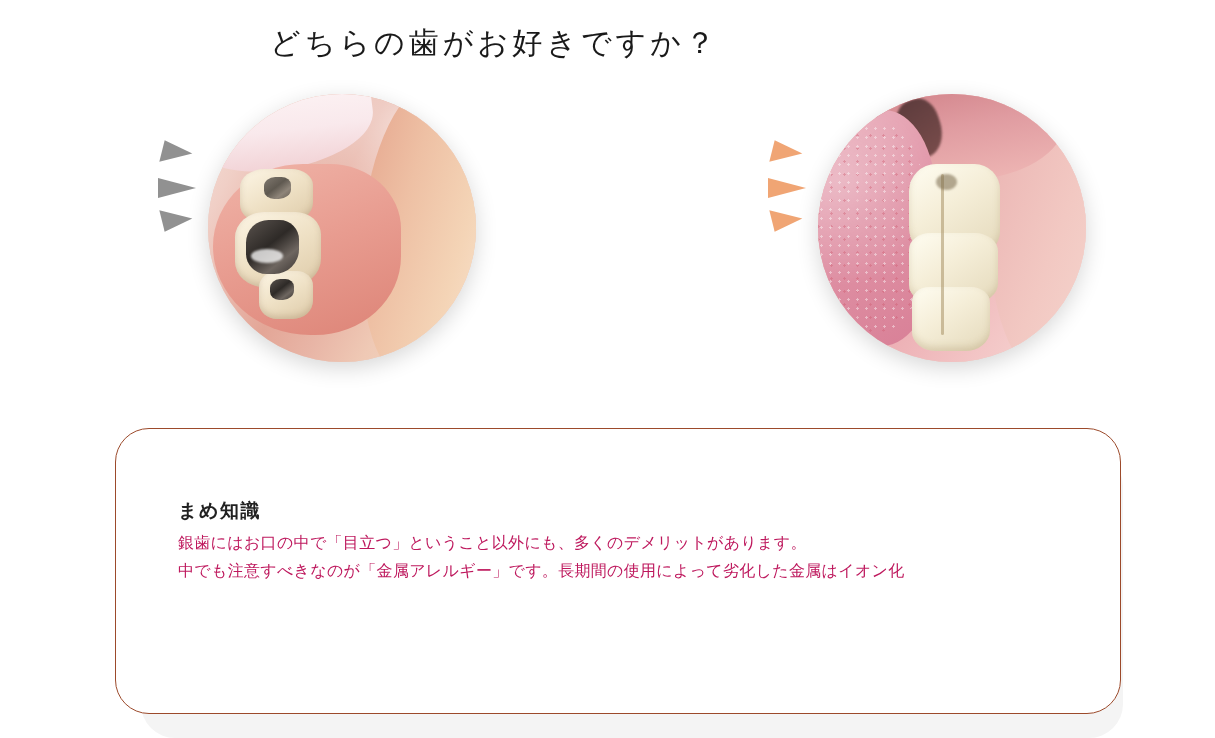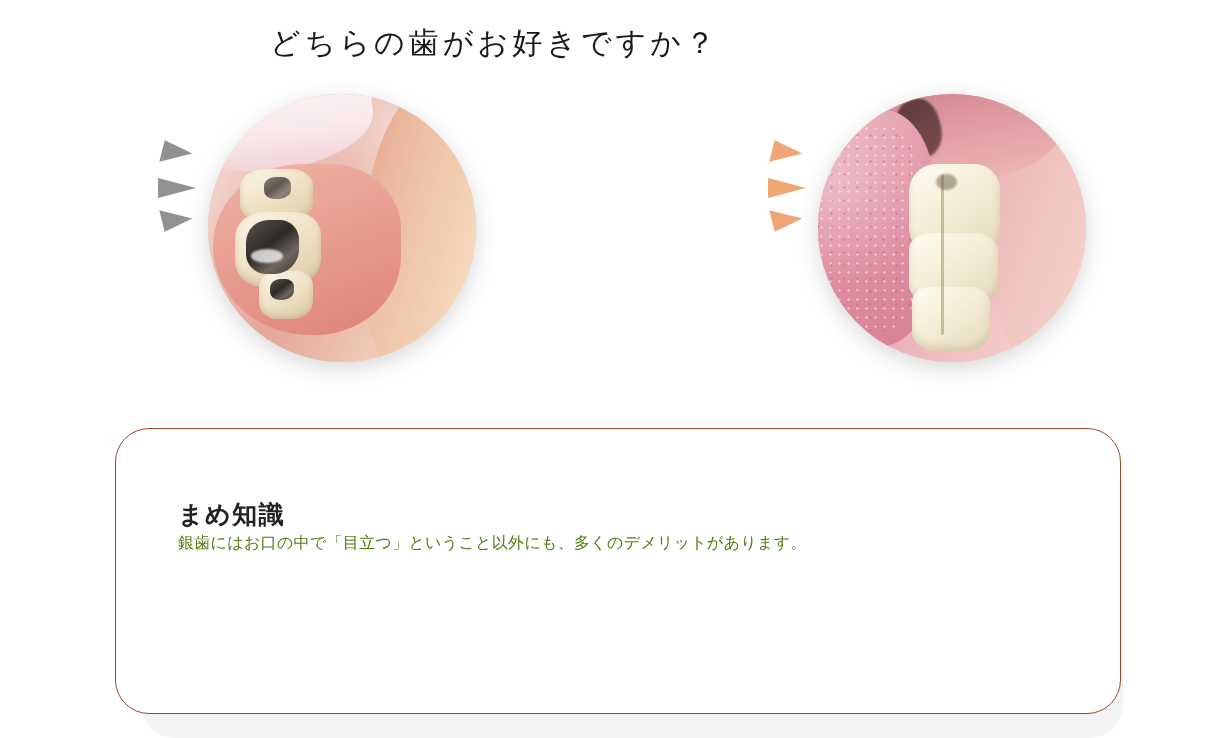--- a/index.html
+++ b/index.html
@@ -266,35 +266,35 @@
     height: 286px;
     border: 1.6px solid #9C4A2B;
     border-radius: 34px;
     background: #ffffff;
     box-sizing: border-box;
   }
   .trivia-heading {
     position: absolute;
     left: 62px;
     top: 52px;
-    font-size: 25px;
+    font-size: 19px;
     line-height: 26px;
     letter-spacing: 1.5px;
     color: #222222;
     font-family: "DejaVu Sans", "Liberation Sans", sans-serif;
   }
   .trivia-body {
     position: absolute;
     left: 62px;
     top: 100px;
     width: 900px;
     font-size: 16px;
     line-height: 27.5px;
     letter-spacing: 0.3px;
-    color: #4d7c0f;
+    color: #be185d;
     font-family: "DejaVu Sans", "Liberation Sans", sans-serif;
   }
   .trivia-body .ln { display: block; white-space: nowrap; }
 </style>
 </head>
 <body>
 
 <h1 class="page-title">どちらの歯がお好きですか？</h1>
 
 <section class="compare-row">
@@ -345,15 +345,16 @@
   </div>
 
 </section>
 
 <section class="trivia-wrap">
   <div class="trivia-shadow"></div>
   <div class="trivia-box">
     <h2 class="trivia-heading">まめ知識</h2>
     <div class="trivia-body">
       <span class="ln">銀歯にはお口の中で「目立つ」ということ以外にも、多くのデメリットがあります。</span>
+      <span class="ln">中でも注意すべきなのが「金属アレルギー」です。長期間の使用によって劣化した金属はイオン化</span>
     </div>
   </div>
 </section>
 
 </body></html>

